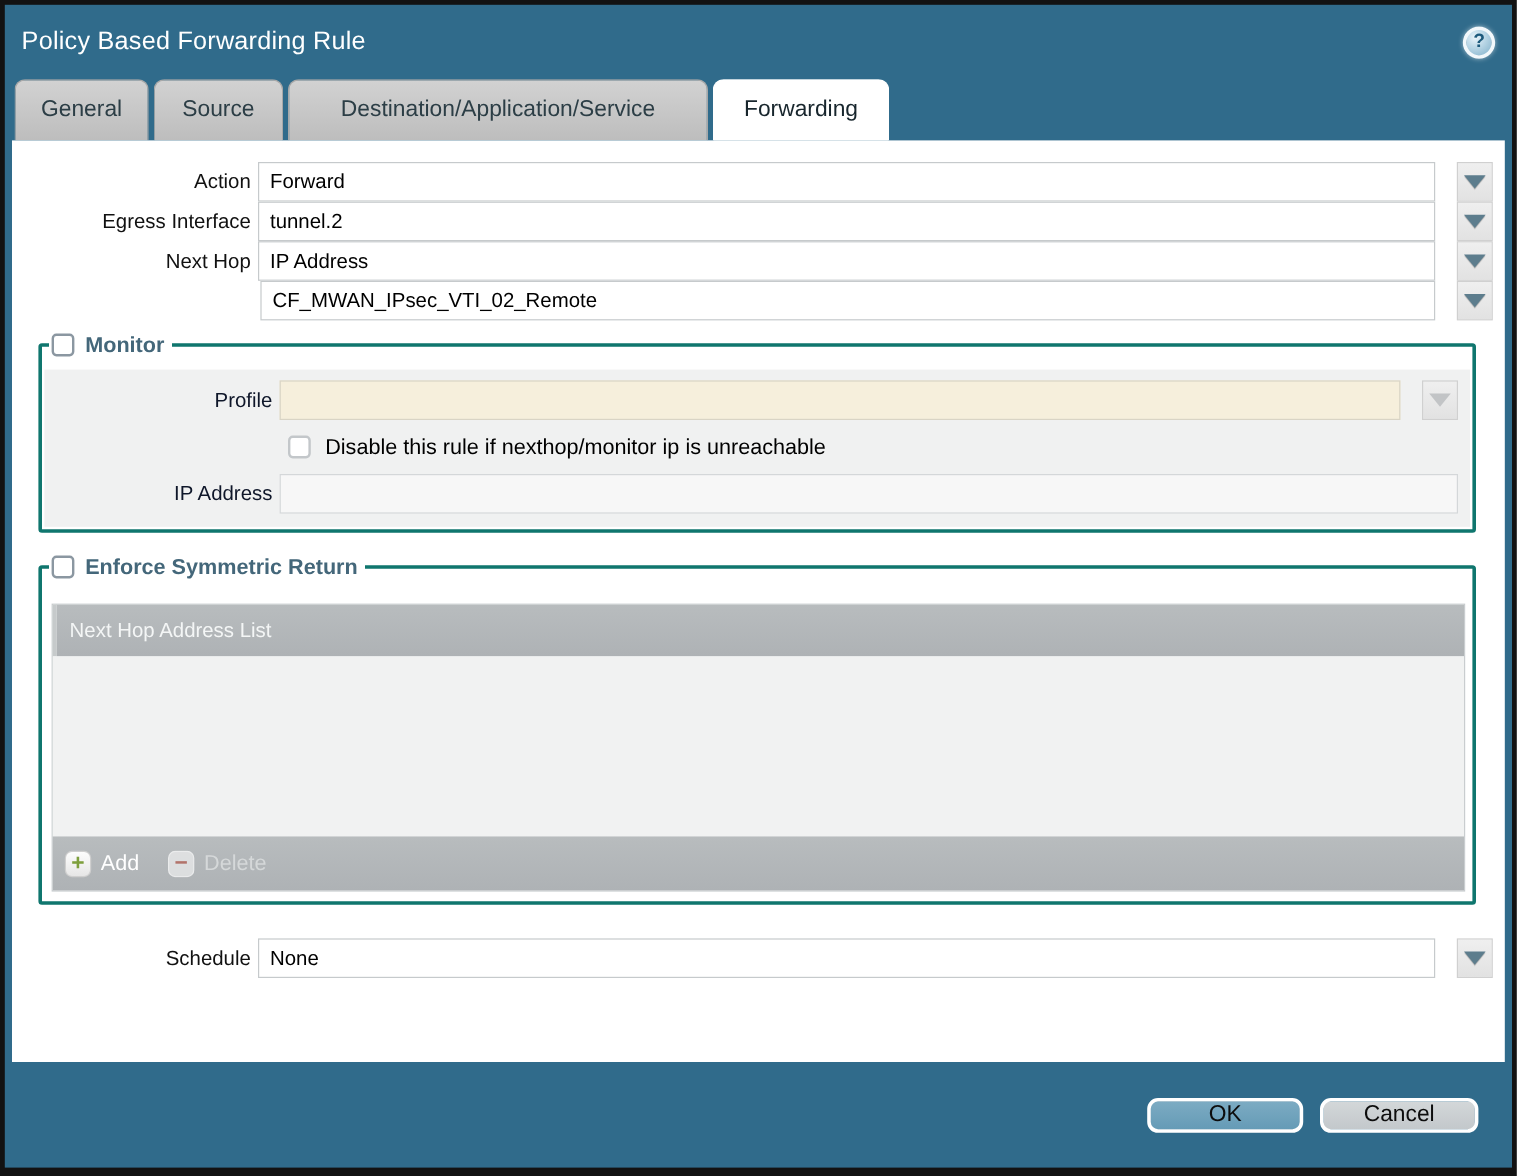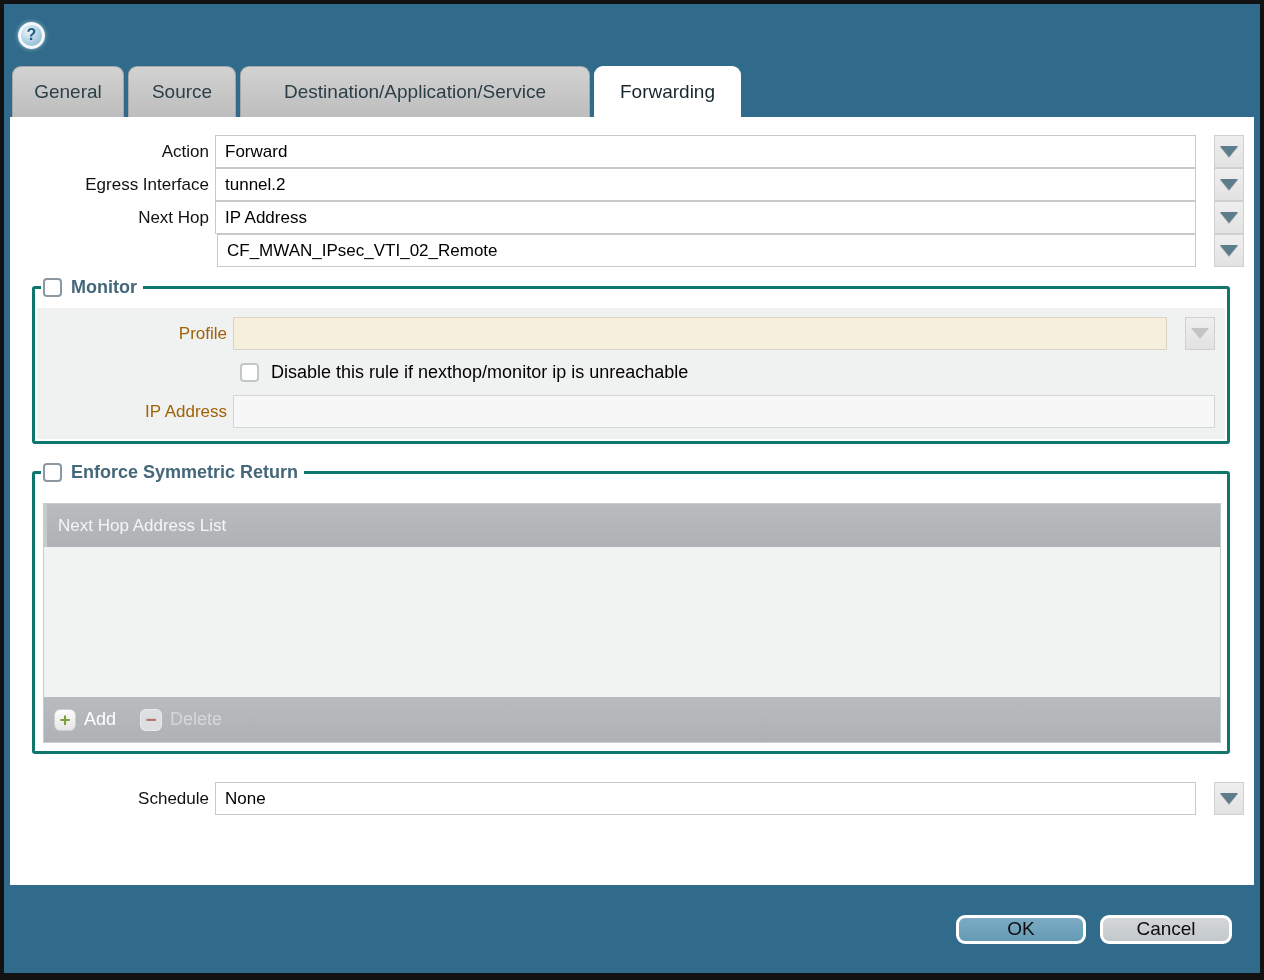--- a/index.html
+++ b/index.html
@@ -165,21 +165,21 @@
     cursor: pointer;
     flex: none;
   }
   .checkbox.light { border-color: #c3c7ca; border-width: 2px; }
   .graypanel {
     background: #f0f1f1;
     padding: 9px 0 11px 0;
   }
   .graypanel .frow { margin-bottom: 12px; }
   .graypanel .frow:last-child { margin-bottom: 0; }
-  .graypanel .flabel { width: 190px; color: #a16207; }
+  .graypanel .flabel { width: 190px; color: #0f172a; }
   .input-disabled-beige {
     flex: 1; height: 33px;
     background: #f6efdc;
     border: 1px solid #d9d4c5;
   }
   .input-disabled-gray {
     flex: 1; height: 33px;
     background: #f7f7f7;
     border: 1px solid #d4d7d9;
   }
@@ -273,20 +273,21 @@
   .mt10 { margin-top: 10px; }
   .mt18 { margin-top: 18px; }
   .mt28 { margin-top: 28px; }
 </style>
 </head>
 <body>
 
 <div class="dialog">
 
   <div class="titlebar">
+    <span class="title">Policy Based Forwarding Rule</span>
     <span class="help-icon">?</span>
   </div>
 
   <div class="tabs">
     <div class="tab">
       <span>General</span>
     </div>
     <div class="tab">
       <span>Source</span>
     </div>

